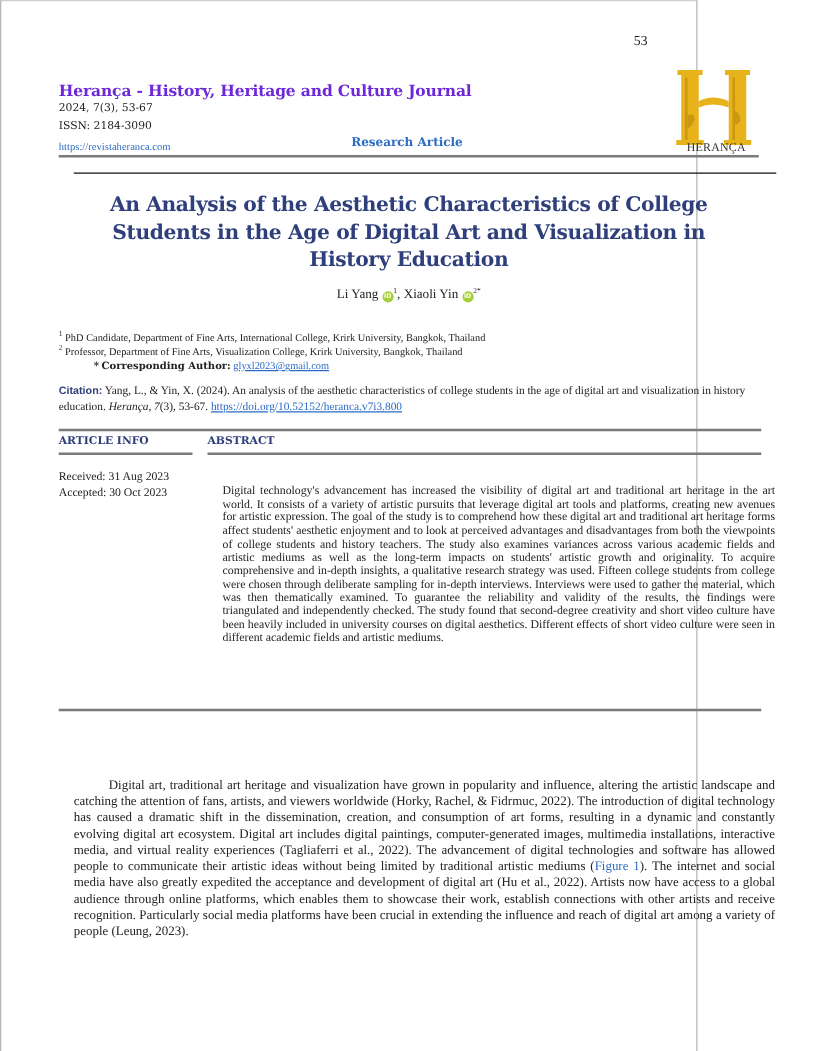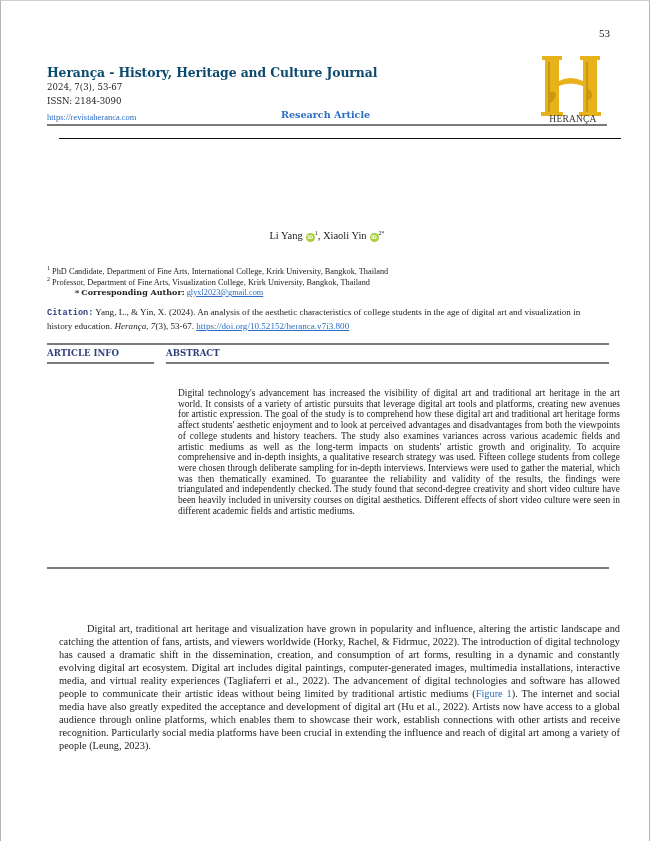--- a/index.html
+++ b/index.html
@@ -2,33 +2,33 @@
 <html><head>
 <meta charset="utf-8">
 <style>
   html, body { margin: 0; padding: 0; background: #ffffff; }
   body {
     width: 652px; height: 841px; position: relative; overflow: hidden;
     font-family: "DejaVu Serif", "Liberation Serif", serif;
     color: #222222;
   }
   .page {
-    position: absolute; left: 0; top: 0; width: 650px; height: 841px;
+    position: absolute; left: 0; top: 0; width: 558px; height: 841px;
     border-left: 1px solid #b5b5b5; border-right: 1px solid #b5b5b5;
     border-top: 1px solid #d0d0d0;
     box-sizing: border-box;
   }
   .page-number {
     position: absolute; right: 39px; top: 26px;
     font-family: "Liberation Serif", serif; font-size: 11px; color: #222;
   }
   .journal-title {
     position: absolute; left: 46px; top: 64px;
     font-family: "DejaVu Serif", serif; font-weight: bold; font-size: 12.4px;
-    color: #0c4a6e; letter-spacing: -0.1px;
+    color: #6d28d9; letter-spacing: -0.1px;
   }
   .journal-meta {
     position: absolute; left: 46px; font-family: "DejaVu Serif", serif; font-size: 8.6px; color: #222;
   }
   .journal-url {
     position: absolute; left: 46px; top: 111px; font-family: "Liberation Serif", serif;
     font-size: 8.5px; color: #2b6cc4; text-decoration: none;
   }
   .article-type {
     position: absolute; left: 280px; top: 108px; font-family: "DejaVu Serif", serif;
@@ -60,21 +60,21 @@
   .sup { font-size: 6px; vertical-align: 4px; }
   .affil {
     position: absolute; left: 46px; font-family: "Liberation Serif", serif; font-size: 8.3px; color: #222;
   }
   .affil b { font-family: "DejaVu Serif", serif; font-size: 8px; }
   .email { color: #2b6cc4; text-decoration: underline; }
   .citation {
     position: absolute; left: 46px; top: 305px; width: 560px;
     font-family: "Liberation Serif", serif; font-size: 9.1px; line-height: 12.5px; color: #222;
   }
-  .citation .label { font-family: Liberation Mono, monospace; font-weight: bold; color: #2e3f7c; font-size: 8.6px; text-align: center; }
+  .citation .label { font-family: Liberation Sans, sans-serif; font-weight: bold; color: #2e3f7c; font-size: 8.6px; text-align: center; }
   .citation a { color: #2b6cc4; text-decoration: underline; }
   .section-head {
     position: absolute; top: 347px; font-family: "DejaVu Serif", serif; font-weight: bold;
     font-size: 8.6px; color: #2e3f7c;
   }
   .info-dates {
     position: absolute; left: 46px; top: 375px; font-family: "Liberation Serif", serif;
     font-size: 9.4px; line-height: 12.5px; color: #222;
   }
   .abstract {
@@ -127,20 +127,21 @@
       <rect x="48" y="9" width="2" height="50"></rect>
       <path d="M12 40 q4 -4 6 2 q-2 6 -6 8 z"></path>
       <path d="M50 36 q5 2 4 8 q-3 4 -5 2 z"></path>
     </g>
   </svg>
   <div class="logo-caption">HERANÇA</div>
 
   <div class="rule-gray" style="left:46px; top:123px; width:560px;"></div>
   <div class="rule-black" style="left:58px; top:137px; width:562px;"></div>
 
+  <div class="paper-title">An Analysis of the Aesthetic Characteristics of College Students in the Age of Digital Art and Visualization in History Education</div>
 
   <div class="authors">
     <span>Li Yang</span><span class="orcid">iD</span><span class="sup">1</span><span>, </span><span>Xiaoli Yin</span><span class="orcid">iD</span><span class="sup">2*</span>
   </div>
 
   <div class="affil" style="top:264px;">
     <span class="sup">1</span>
     <span>PhD Candidate, Department of Fine Arts, International College, Krirk University, Bangkok, Thailand</span>
   </div>
   <div class="affil" style="top:275px;">
@@ -160,20 +161,24 @@
     <i>7</i><span>(3), 53-67.</span>
     <a>https://doi.org/10.52152/heranca.v7i3.800</a>
   </div>
 
   <div class="rule-gray" style="left:46px; top:342px; width:562px;"></div>
   <div class="section-head" style="left:46px;text-align:right;">ARTICLE INFO</div>
   <div class="section-head" style="left:165px;">ABSTRACT</div>
   <div class="rule-gray" style="left:46px; top:361px; width:107px;"></div>
   <div class="rule-gray" style="left:165px; top:361px; width:443px;"></div>
 
+  <div class="info-dates">
+    <div>Received: 31 Aug 2023</div>
+    <div>Accepted: 30 Oct 2023</div>
+  </div>
 
   <p class="abstract">Digital technology's advancement has increased the visibility of digital art and traditional art heritage in the art world. It consists of a variety of artistic pursuits that leverage digital art tools and platforms, creating new avenues for artistic expression. The goal of the study is to comprehend how these digital art and traditional art heritage forms affect students' aesthetic enjoyment and to look at perceived advantages and disadvantages from both the viewpoints of college students and history teachers. The study also examines variances across various academic fields and artistic mediums as well as the long-term impacts on students' artistic growth and originality. To acquire comprehensive and in-depth insights, a qualitative research strategy was used. Fifteen college students from college were chosen through deliberate sampling for in-depth interviews. Interviews were used to gather the material, which was then thematically examined. To guarantee the reliability and validity of the results, the findings were triangulated and independently checked. The study found that second-degree creativity and short video culture have been heavily included in university courses on digital aesthetics. Different effects of short video culture were seen in different academic fields and artistic mediums.</p>
 
 
   <div class="rule-gray" style="left:46px; top:566px; width:562px;"></div>
 
 
   <p class="intro-body"><span>Digital art, traditional art heritage and visualization have grown in popularity and influence, altering the artistic landscape and catching the attention of fans, artists, and viewers worldwide (Horky, Rachel, &amp; Fidrmuc, 2022). The introduction of digital technology has caused a dramatic shift in the dissemination, creation, and consumption of art forms, resulting in a dynamic and constantly evolving digital art ecosystem. Digital art includes digital paintings, computer-generated images, multimedia installations, interactive media, and virtual reality experiences (Tagliaferri et al., 2022). The advancement of digital technologies and software has allowed people to communicate their artistic ideas without being limited by traditional artistic mediums (</span><a class="ref">Figure 1</a><span>). The internet and social media have also greatly expedited the acceptance and development of digital art (Hu et al., 2022). Artists now have access to a global audience through online platforms, which enables them to showcase their work, establish connections with other artists and receive recognition. Particularly social media platforms have been crucial in extending the influence and reach of digital art among a variety of people (Leung, 2023).</span></p>
 
 </div>

